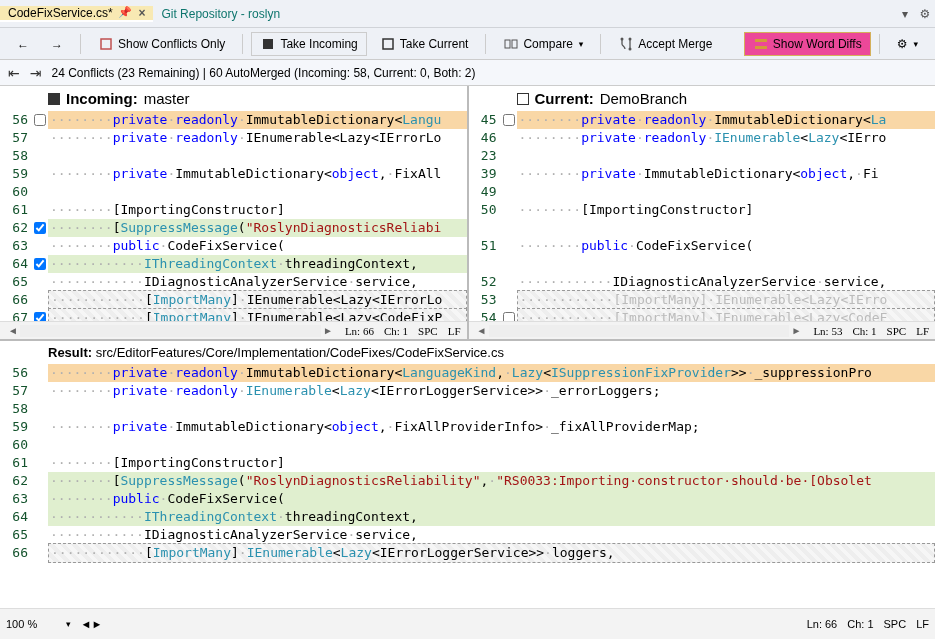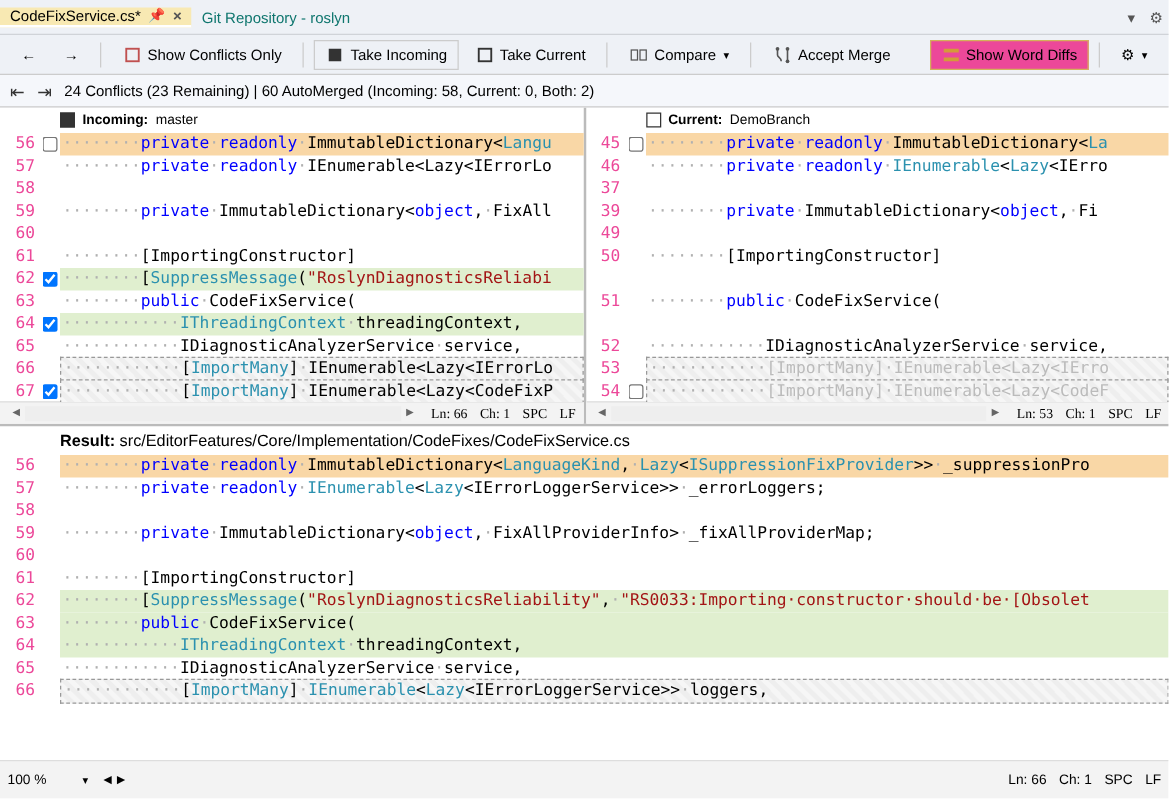--- a/index.html
+++ b/index.html
@@ -20,27 +20,27 @@
 .vsep { width: 1px; height: 20px; background: #ccc; margin: 0 4px; }
 .dropdown-caret { font-size: 9px; margin-left: 2px; }
 
 .statusbar { display: flex; align-items: center; background: #f5f7fb; height: 26px; border-bottom: 1px solid #ccc; padding: 0 8px; gap: 10px; font-size: 12px; }
 .navicon { cursor: pointer; color: #333; font-size: 14px; }
 
 .mergearea { flex: 1; display: flex; flex-direction: column; overflow: hidden; }
 .topsplit { display: flex; height: 255px; border-bottom: 2px solid #bbb; }
 .pane { flex: 1; display: flex; flex-direction: column; overflow: hidden; position: relative; }
 .pane.left { border-right: 2px solid #bbb; }
-.panehdr { display: flex; align-items: center; gap: 6px; padding: 4px 8px 4px 48px; font-size: 11px; }
+.panehdr { display: flex; align-items: center; gap: 6px; padding: 4px 8px 4px 48px; font-size: 15px; }
 .panehdr .sq { width: 12px; height: 12px; border: 1.5px solid #333; }
 .panehdr b { font-weight: 700; }
 
 .codearea { flex: 1; overflow: auto; font-family: Consolas, monospace; font-size: 13px; line-height: 18px; white-space: nowrap; position: relative; }
 .line { display: flex; align-items: center; height: 18px; }
-.ln { width: 32px; text-align: right; color: #ec4899; padding-right: 4px; flex-shrink: 0; user-select: none; }
+.ln { width: 32px; text-align: right; color: #14532d; padding-right: 4px; flex-shrink: 0; user-select: none; }
 .chk { width: 16px; flex-shrink: 0; display: flex; align-items: center; justify-content: center; }
 .chk input { width: 12px; height: 12px; }
 .code { flex: 1; padding-left: 2px; }
 .code.highlight-orange { background: #f9d7a6; }
 .code.highlight-green { background: #e0efcf; }
 .code.highlight-dashed { background: repeating-linear-gradient(45deg, #f6f6f6, #f6f6f6 4px, #eee 4px, #eee 8px); border: 1px dashed #999; }
 .code.highlight-hatch { background: repeating-linear-gradient(135deg, #fbfbfb, #fbfbfb 3px, #eee 3px, #eee 6px); }
 .dots { color: #b0b0b0; }
 .kw { color: #0000ff; }
 .type { color: #2b91af; }
@@ -261,21 +261,21 @@
               <input type="checkbox" style="">
             </div>
             <div class="code highlight-orange"><span class="dots">········</span><span class="kw">private</span><span class="dots">·</span><span class="kw">readonly</span><span class="dots">·</span>ImmutableDictionary&lt;<span class="type">La</span></div>
           </div>
           <div class="line">
             <div class="ln">46</div>
             <div class="chk"></div>
             <div class="code"><span class="dots">········</span><span class="kw">private</span><span class="dots">·</span><span class="kw">readonly</span><span class="dots">·</span><span class="type">IEnumerable</span>&lt;<span class="type">Lazy</span>&lt;IErro</div>
           </div>
           <div class="line">
-            <div class="ln">37</div>
+            <div class="ln">23</div>
             <div class="chk"></div>
             <div class="code"></div>
           </div>
           <div class="line">
             <div class="ln">39</div>
             <div class="chk"></div>
             <div class="code"><span class="dots">········</span><span class="kw">private</span><span class="dots">·</span>ImmutableDictionary&lt;<span class="kw">object</span>,<span class="dots">·</span>Fi</div>
           </div>
           <div class="line">
             <div class="ln">49</div>

